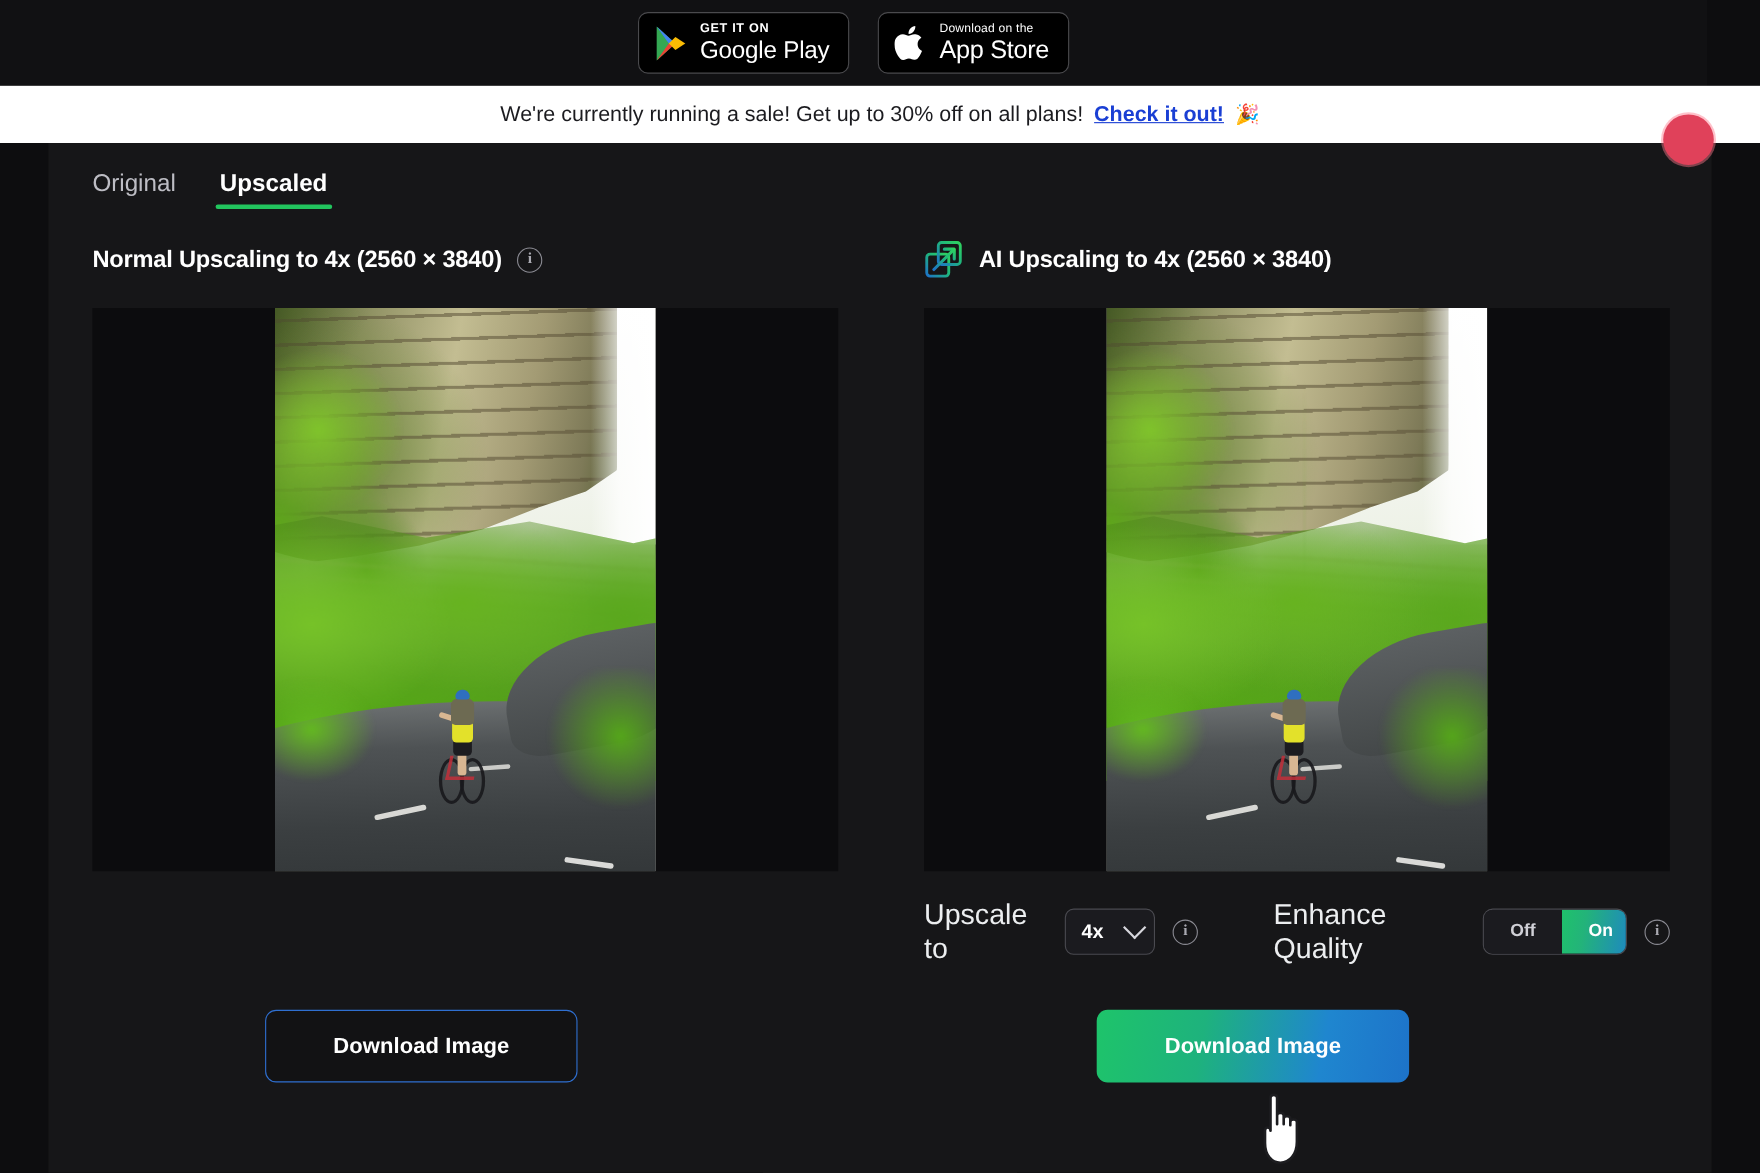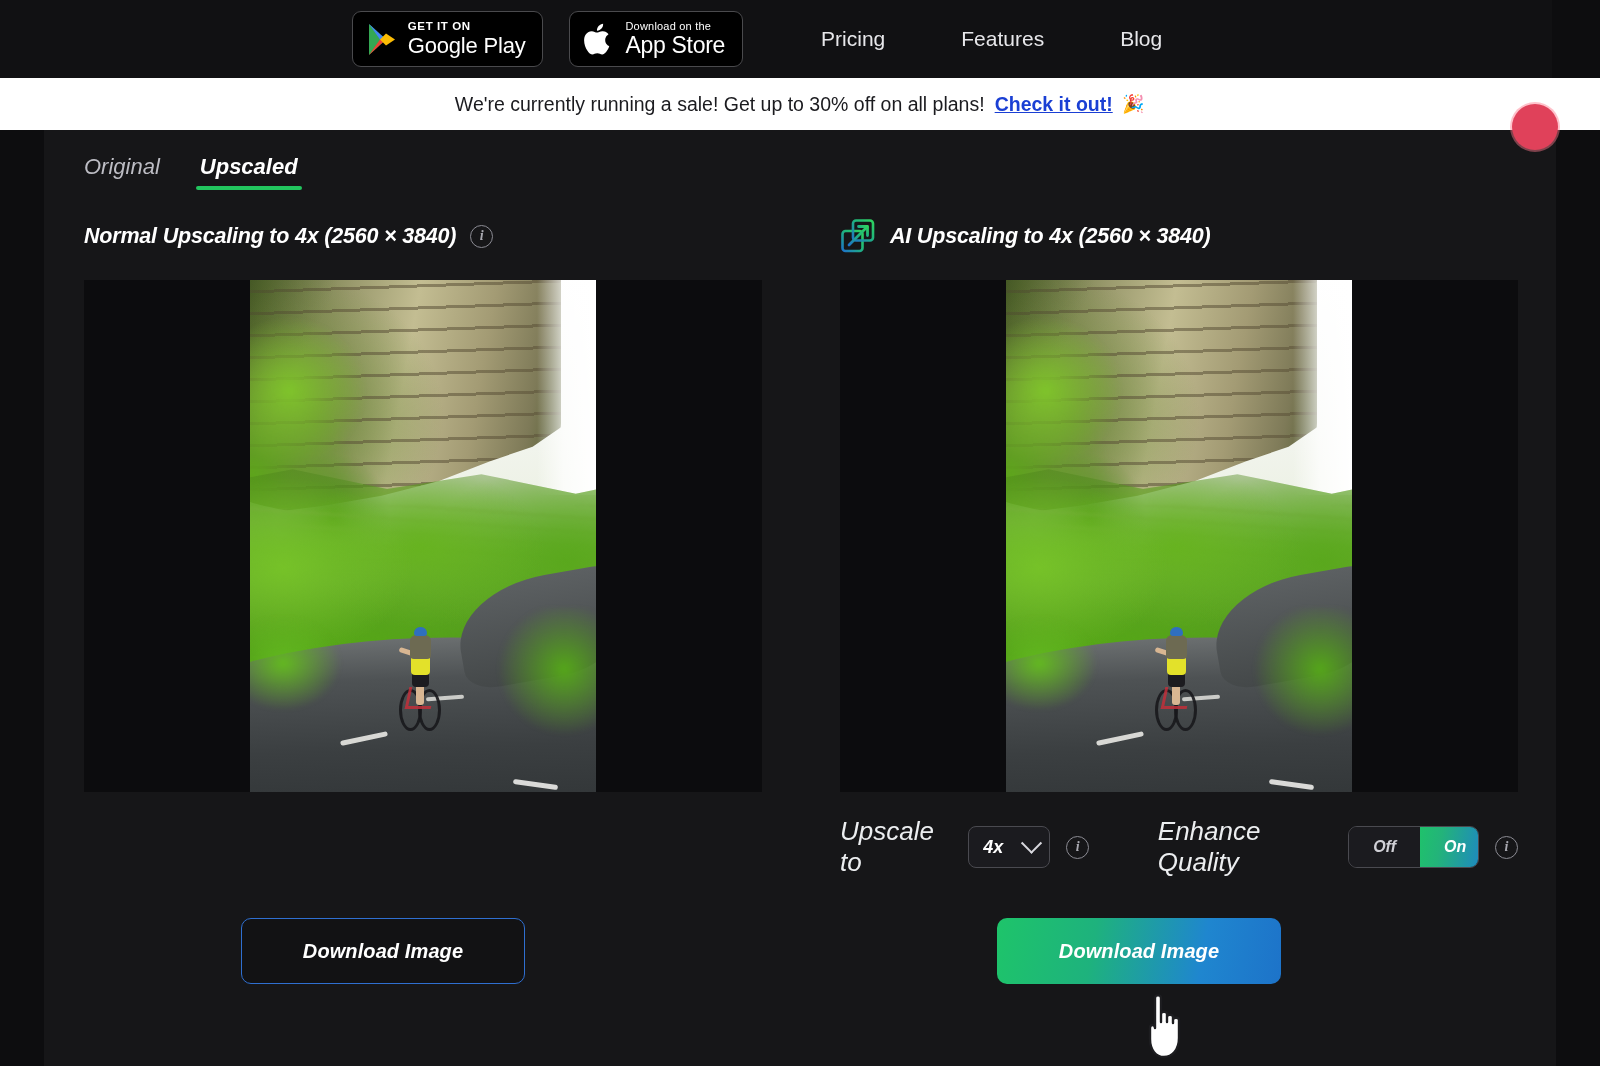--- a/index.html
+++ b/index.html
@@ -66,21 +66,20 @@
     border-radius: 50%; background: #e0415a;
     box-shadow: 0 0 0 2px rgba(255,120,140,.45);
     z-index: 5;
   }
 
   
   .page { position: absolute; left: 0; top: 130px; width: 1600px; height: 936px; background:#0d0d0f; }
   .content-panel {
     position: absolute; left: 44px; top: 0; width: 1512px; height: 936px;
     background: #161618;
-    font-style: italic;
   }
 
   .tabs { position: absolute; left: 40px; top: 24px; display: flex; align-items: flex-end; gap: 40px; }
   .tab { font-size: 22px; color: #bdbdc4; padding-bottom: 10px; cursor: pointer; position: relative; }
   .tab.active { color: #ffffff; font-weight: 600; }
   .tab.active::after {
     content: ""; position: absolute; left: -4px; right: -4px; bottom: 0;
     height: 4px; background: #22c55e; border-radius: 2px;
   }
 
@@ -235,25 +234,20 @@
         <path d="M17.5 6.6c1.1-1.3 1.8-3.1 1.6-4.9-1.5.1-3.4 1-4.5 2.3-1 1.2-1.9 3-1.6 4.8 1.7.1 3.4-.9 4.5-2.2z" fill="#ffffff"></path>
       </svg>
       <span class="badge-text">
         <span class="badge-small-apple">Download on the</span>
         <span class="badge-big-apple">App Store</span>
       </span>
     </div>
 
   </div>
 
-  <div class="nav-links">
-    <a class="nav-link">Pricing</a>
-    <a class="nav-link">Features</a>
-    <a class="nav-link">Blog</a>
-  </div>
 
 </div>
 
 <div class="sale-banner">
   <span class="sale-text">We're currently running a sale! Get up to 30% off on all plans!</span>
   <a class="sale-link">Check it out!</a>
   <span class="sale-emoji">🎉</span>
 </div>
 
 <div class="red-bubble"></div>

